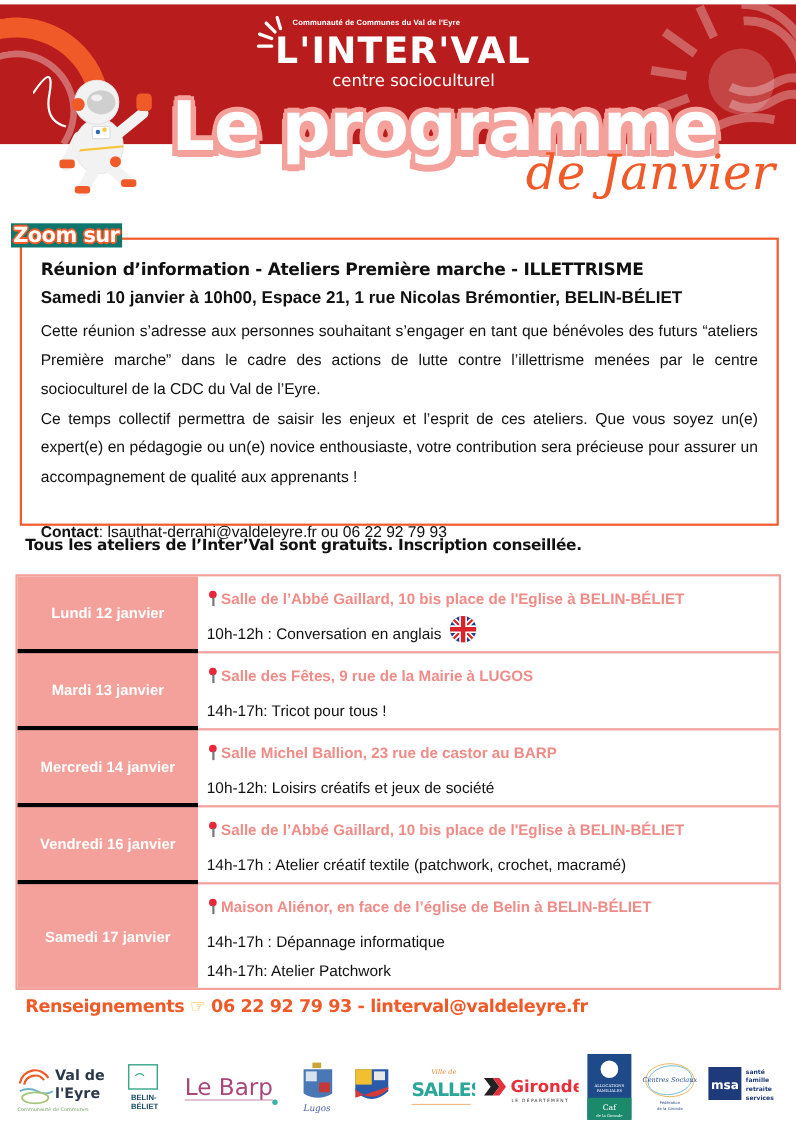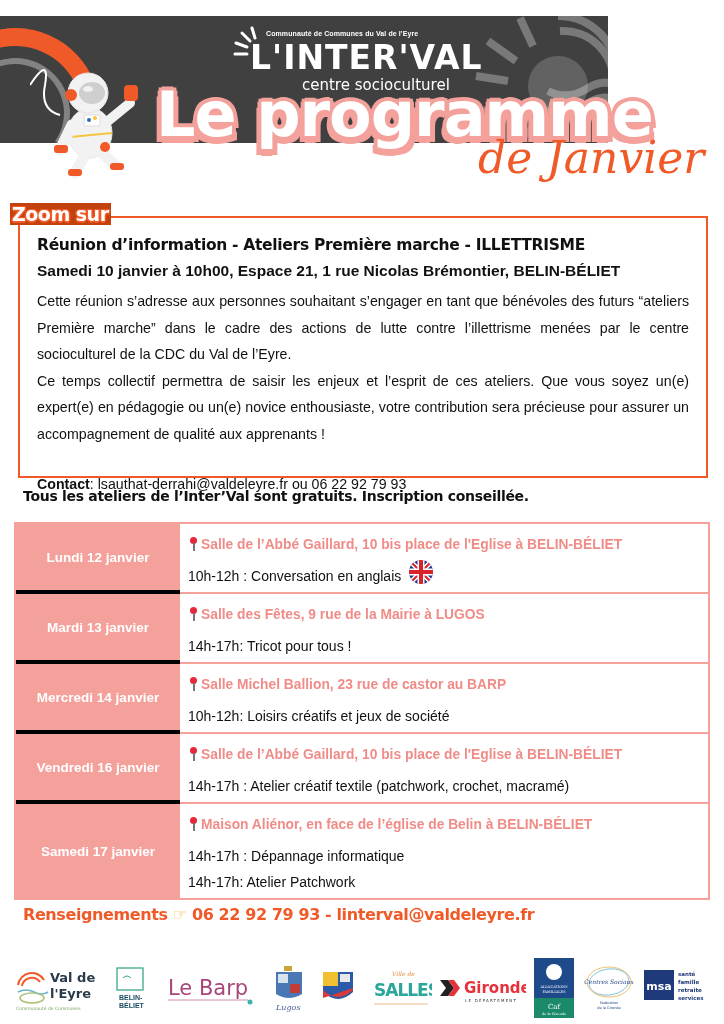--- a/index.html
+++ b/index.html
@@ -1,36 +1,36 @@
 <!DOCTYPE html>
 <html><head>
   <meta charset="utf-8">
   <style>
     * { box-sizing: border-box; margin: 0; padding: 0; }
     html, body { width: 724px; height: 1024px; background: #ffffff; overflow: hidden; }
     body { position: relative; font-family: "Liberation Sans", sans-serif; color: #1a1a1a; }
 
     
-    .header-band { position: absolute; left: 0; top: 16px; width: 608px; height: 127px; background: #404040; overflow: hidden; }
+    .header-band { position: absolute; left: 0; top: 4px; width: 724px; height: 127px; background: #b91c1c; overflow: hidden; }
     .deco-arc { position: absolute; left: -70px; top: 12px; width: 170px; height: 170px; border-radius: 50%; border: 18px solid #f05a28; border-bottom-color: transparent; border-left-color: transparent; transform: rotate(-10deg); }
     .deco-arc2 { position: absolute; left: -40px; top: 42px; width: 110px; height: 110px; border-radius: 50%; border: 6px solid rgba(255,255,255,0.35); border-bottom-color: transparent; border-left-color: transparent; transform: rotate(-10deg); }
     .sun-deco { position: absolute; right: -10px; top: -10px; width: 170px; height: 150px; }
     .org-line { position: absolute; left: 266px; top: 14px; font-size: 7px; font-weight: bold; color: #ffffff; letter-spacing: 0.1px; }
     .brand-rays { position: absolute; left: 233px; top: 10px; width: 30px; height: 36px; }
     .brand-title { position: absolute; left: 250px; top: 22px; font-size: 33px; font-weight: bold; color: #ffffff; letter-spacing: 1px; font-family: "DejaVu Sans", sans-serif; }
     .brand-sub { position: absolute; left: 302px; top: 60px; font-size: 15px; color: #ffffff; font-family: "DejaVu Sans", sans-serif; }
     .prog-title { position: absolute; left: 156px; top: 78px; font-size: 62px; font-weight: bold; color: #ffffff; font-family: "DejaVu Sans", sans-serif; letter-spacing: -1px;
       text-shadow: 0 0 0 #f4a19c, 4px 0 0 #f4a19c, -4px 0 0 #f4a19c, 0 4px 0 #f4a19c, 0 -4px 0 #f4a19c, 3px 3px 0 #f4a19c, -3px 3px 0 #f4a19c, 3px -3px 0 #f4a19c, -3px -3px 0 #f4a19c, 0 7px 0 #f4a19c, 5px 6px 0 #f4a19c, -5px 6px 0 #f4a19c; }
     .month-title { position: absolute; left: 478px; top: 132px; font-size: 44px; color: #f05a28; font-family: "DejaVu Serif", serif; font-style: italic; }
 
     .astronaut { position: absolute; left: 30px; top: 55px; width: 110px; height: 125px; }
 
     
     .zoom-box { position: absolute; left: 18px; top: 216px; width: 690px; height: 262px; border: 2.5px solid #f05a28; }
-    .zoom-label { position: absolute; left: 10px; top: 203px; font-size: 19px; font-weight: bold; color: #ffffff; background: #c2410c; padding: 0 2px; font-family: "DejaVu Sans", sans-serif;
+    .zoom-label { position: absolute; left: 10px; top: 203px; font-size: 19px; font-weight: bold; color: #ffffff; background: #0f766e; padding: 0 2px; font-family: "DejaVu Sans", sans-serif;
       text-shadow: 1.5px 0 0 #f05a28, -1.5px 0 0 #f05a28, 0 1.5px 0 #f05a28, 0 -1.5px 0 #f05a28, 1px 1px 0 #f05a28, -1px -1px 0 #f05a28, 1px -1px 0 #f05a28, -1px 1px 0 #f05a28; letter-spacing: -0.5px; }
     .zoom-heading { position: absolute; left: 37px; top: 236px; font-size: 15.5px; font-weight: bold; color: #111; font-family: "DejaVu Sans", sans-serif; letter-spacing: -0.3px; }
     .zoom-date { position: absolute; left: 37px; top: 262px; font-size: 15.5px; font-weight: bold; color: #111; }
     .zoom-body { position: absolute; left: 37px; top: 288px; width: 652px; font-size: 14.2px; line-height: 26.5px; text-align: justify; color: #111; }
     .zoom-body p { margin: 0; }
     .contact { position: absolute; left: 37px; top: 476px; font-size: 14.2px; color: #111; }
     .contact b { font-weight: bold; }
 
     .free-line { position: absolute; left: 23px; top: 488px; font-size: 14px; font-weight: bold; color: #111; font-family: "DejaVu Sans", sans-serif; letter-spacing: -0.3px; }
 

